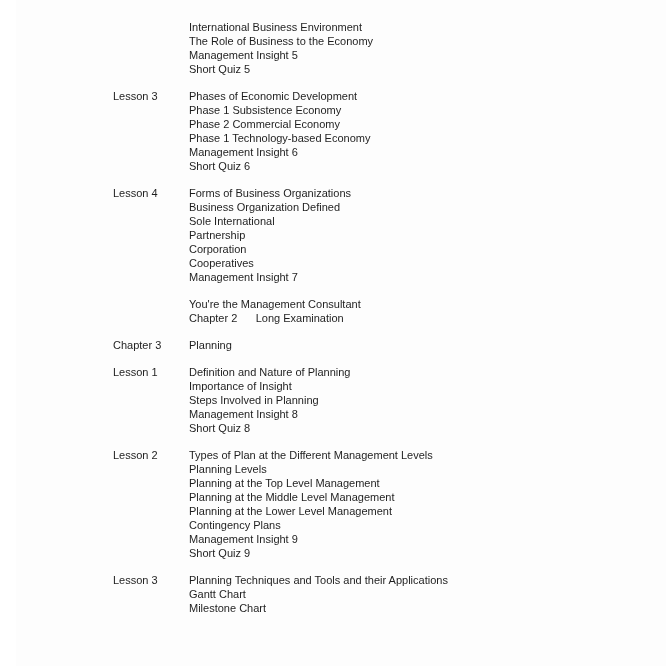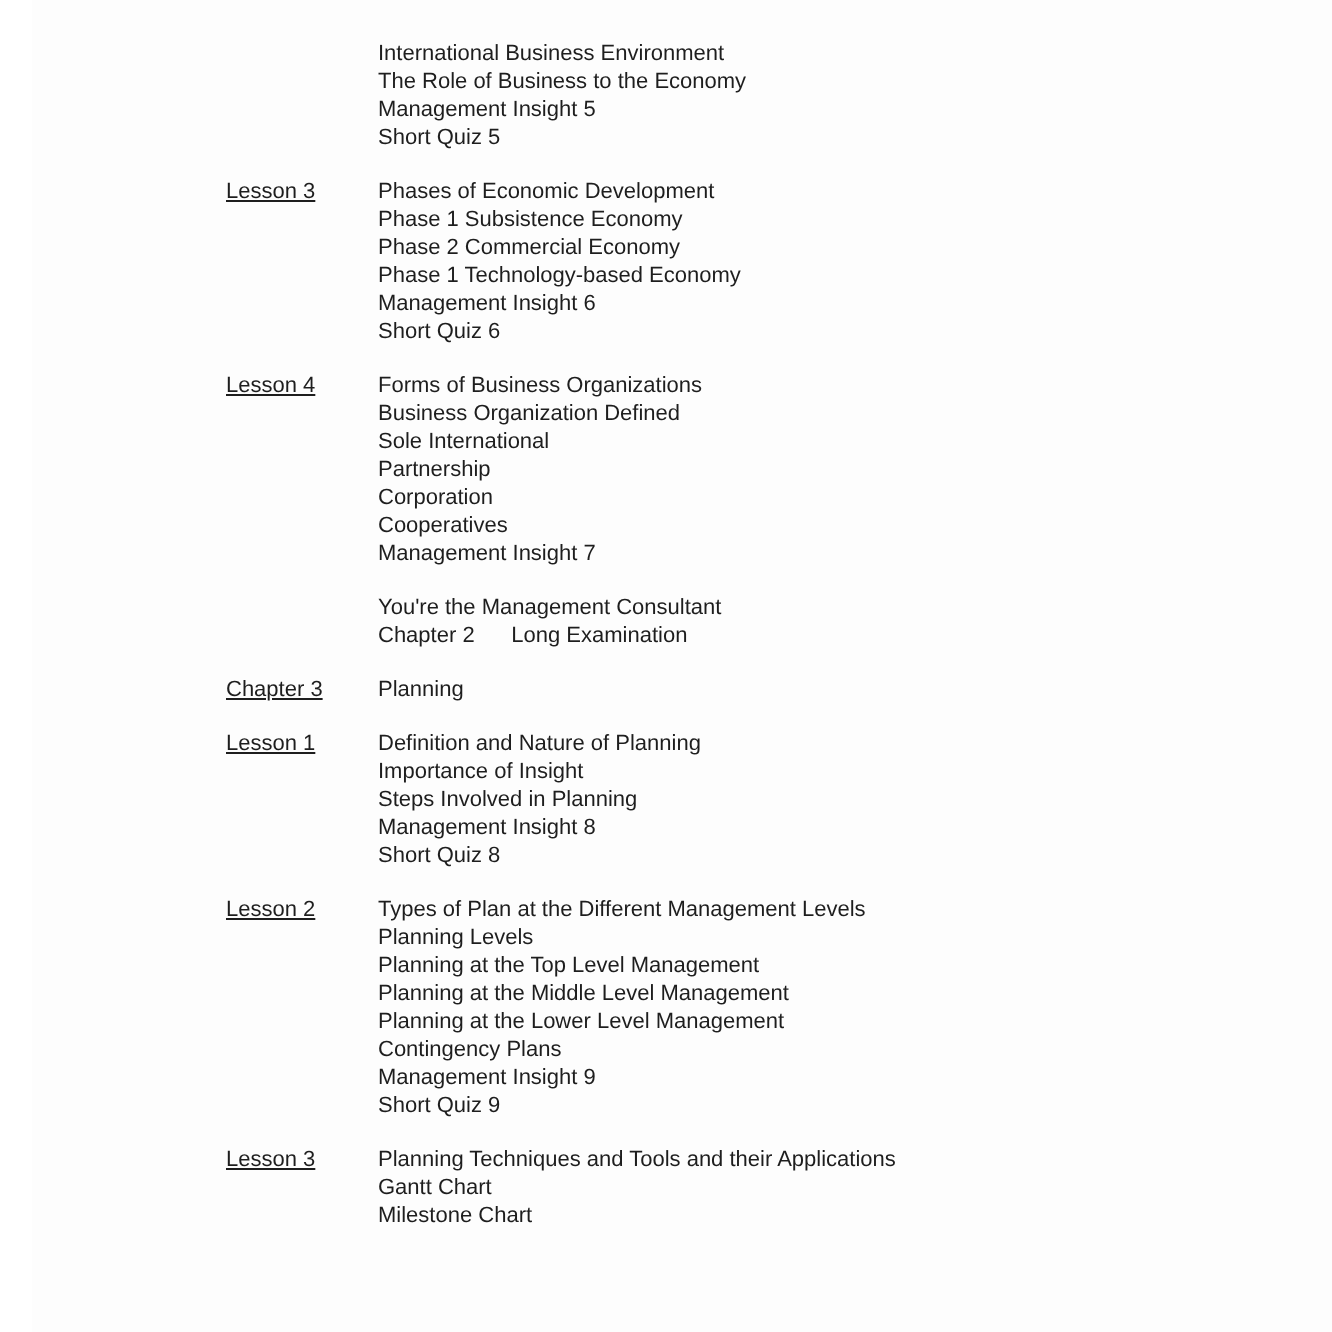--- a/index.html
+++ b/index.html
@@ -22,21 +22,20 @@
     margin-left: 16px;
   }
   .toc-block {
     display: flex;
     margin: 0 10px 13px 97px;
   }
   .label-col {
     flex: 0 0 76px;
     width: 76px;
     white-space: pre;
-    text-decoration: underline;
   }
   .lines-col {
     flex: 1 1 auto;
   }
   .toc-line {
     white-space: pre-wrap;
   }
 </style>
 </head>
 <body>

